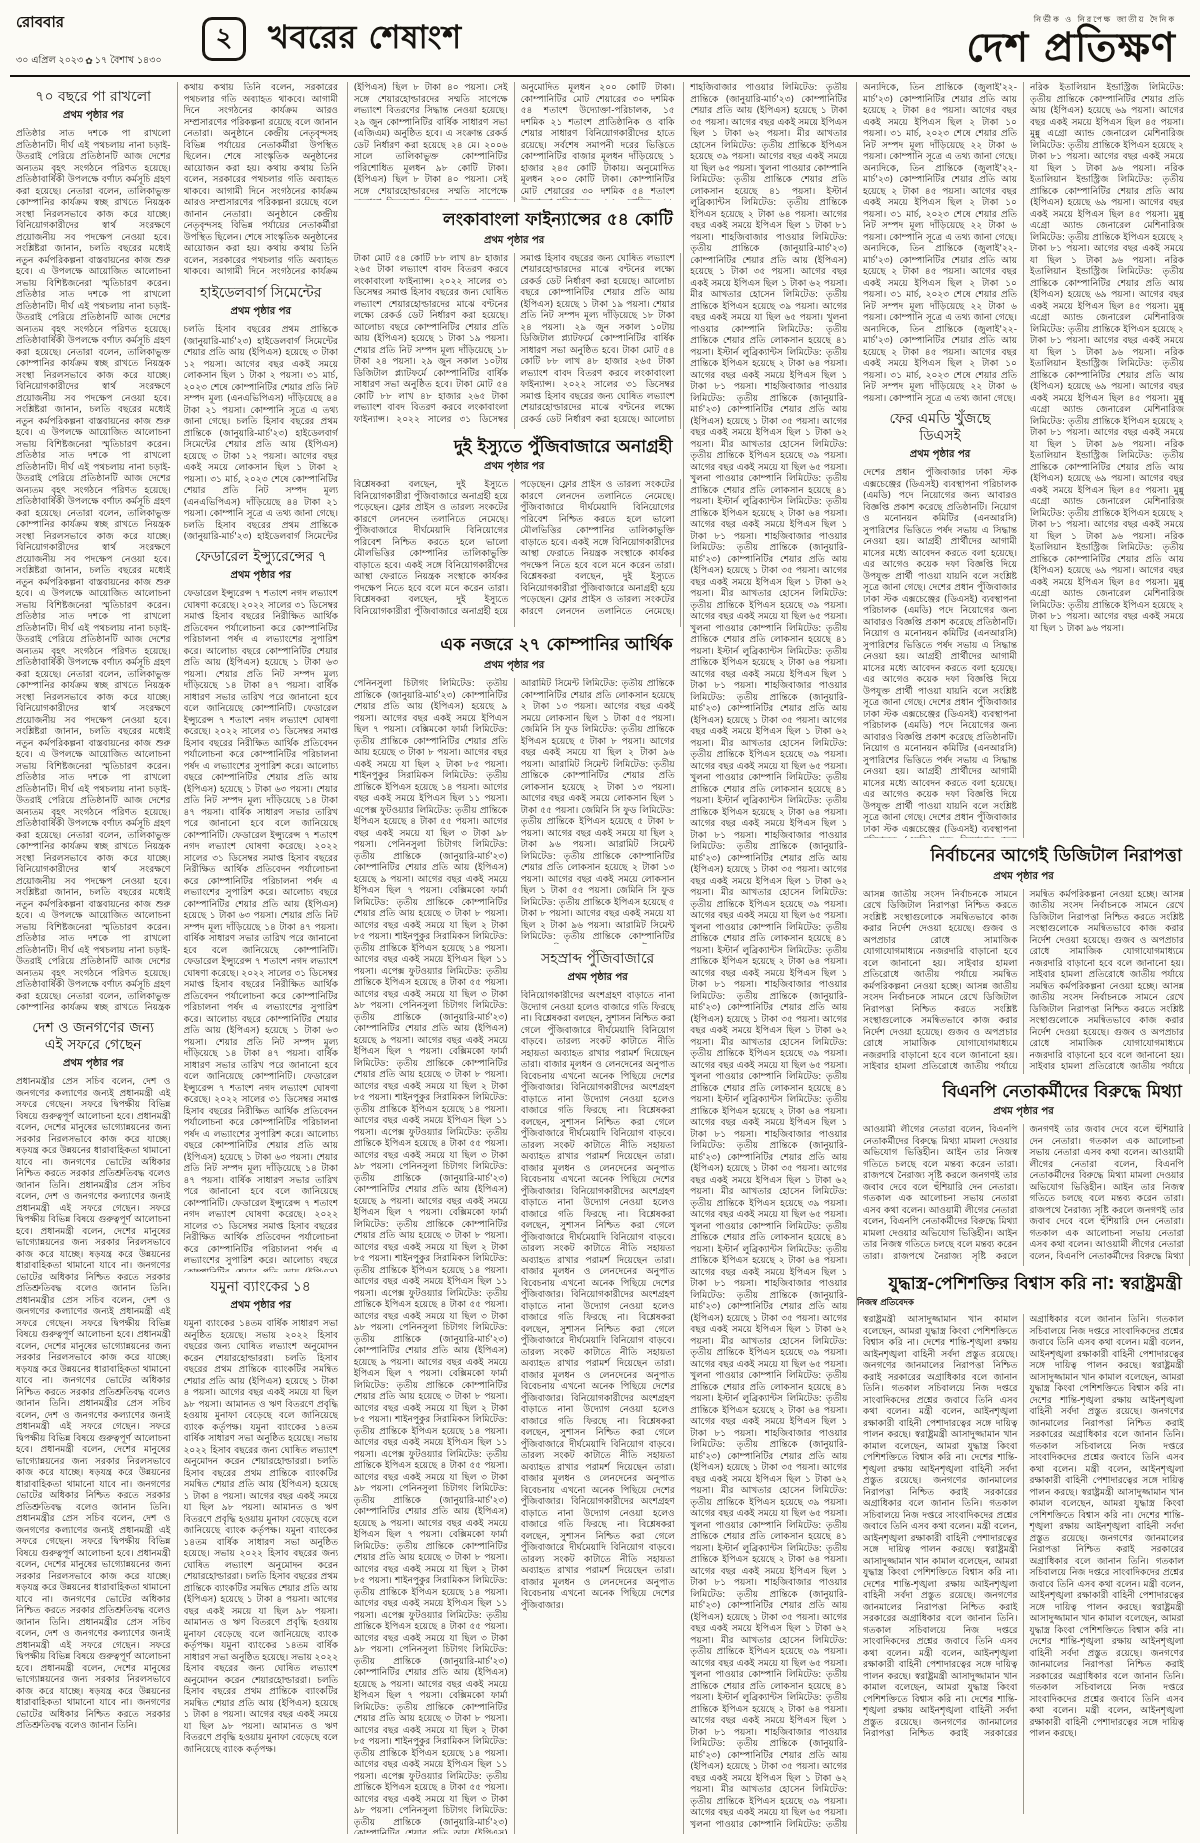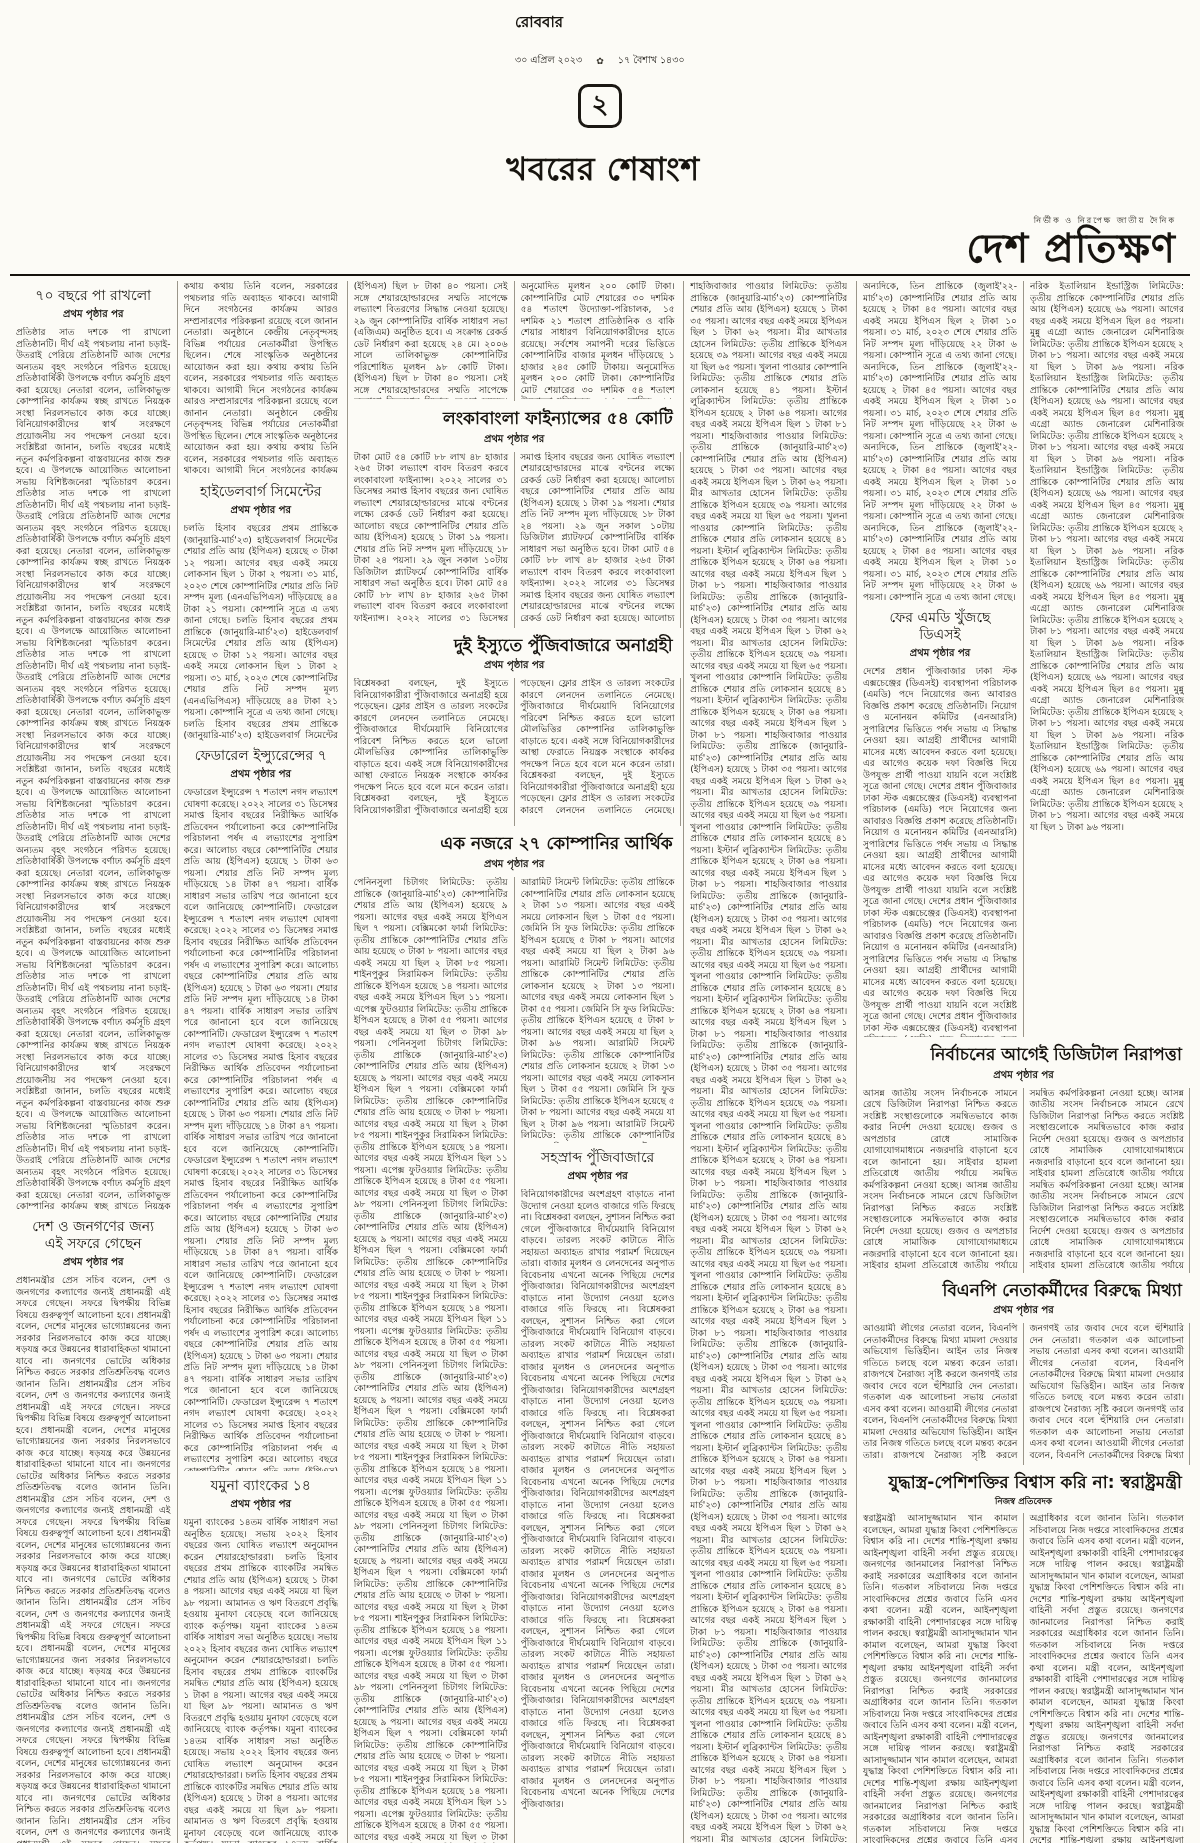--- a/index.html
+++ b/index.html
@@ -3,24 +3,24 @@
 <meta charset="utf-8">
 <style>
   * { margin:0; padding:0; box-sizing:border-box; }
   html,body { width:1200px; height:1843px; }
   body { background:#d8d5cd; font-family:"DejaVu Sans", "Liberation Sans", sans-serif; }
   .sheet{
     width:1200px; height:1843px; background:#fcfbf6; color:#17140f;
     padding:8px 10px 6px; overflow:hidden; position:relative;
   }
   
-  .hdr{ display:flex; align-items:center; gap:16px; border-bottom:2.5px solid #15120d; padding:2px 6px 7px;flex-direction:column; }
+  .hdr{ display:flex; align-items:center; gap:16px; border-bottom:2.5px solid #15120d; padding:2px 6px 7px; }
   .dateblock{ min-width:170px; }
   .day{ font-size:15px; font-weight:700; }
-  .dates{ font-size:9.5px; display:flex; align-items:center; gap:14px; margin-top:18px;text-align:center; }
+  .dates{ font-size:9.5px; display:flex; align-items:center; gap:2px; margin-top:18px;text-align:center; }
   .flower{ font-size:9px; color:#3a372f; }
   .pagenum{
     width:44px; height:44px; border:3px solid #1b1813; border-radius:10px;
     display:flex; align-items:center; justify-content:center;
     font-size:26px; font-weight:700; flex:0 0 auto;
   }
   .section{ font-size:32px; font-weight:700; letter-spacing:.5px; margin-left:6px; white-space:nowrap; }
   .mast{ margin-left:auto; text-align:right; padding-right:8px; }
   .mast .tagline{ font-size:8px; letter-spacing:2px; color:#2b2820; margin-bottom:2px; }
   .mast .mastname{ font-size:40px; font-weight:800; line-height:.95; letter-spacing:1px; }
@@ -31,21 +31,21 @@
   .g2{ width:334px; }
   .g1{ width:170px; }
   .duo{ display:flex; overflow:hidden; }
   .duo > .cell{ flex:1 1 0; padding:0 6px; overflow:hidden; }
   .duo > .cell + .cell{ border-left:1px solid #9b968a; }
   .fullduo{ height:100%; }
   
   h3.h1c{ font-size:14px; font-weight:400; text-align:center; line-height:1.22; margin:6px 6px 2px; }
   h3.h2c{ font-size:17px; font-weight:700; text-align:right; line-height:1.22; margin:7px 8px 2px; }
   .kicker{ font-size:10px; font-weight:700; text-align:center; margin:0 0 4px; }
-  .byline{ font-size:8.5px; font-weight:700; text-align:center; margin:0 0 4px; }
+  .byline{ font-size:8.5px; font-weight:700; margin:0 0 4px; }
   .bt{
     font-size:9px; line-height:11.5px; text-align:justify; overflow:hidden;
     color:#1b1812; word-break:break-word;
   }
   .pad{ padding:0 6px; }
   .cols2{
     columns:2; column-gap:12px; column-rule:1px solid #9b968a;
     padding:0 6px; overflow:hidden;
   }
 </style>

